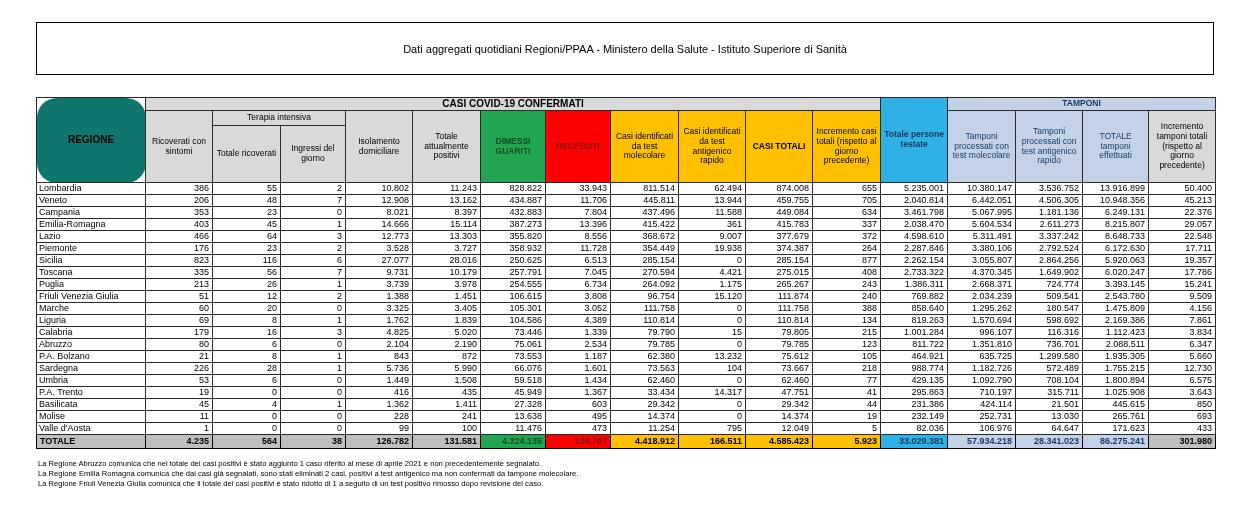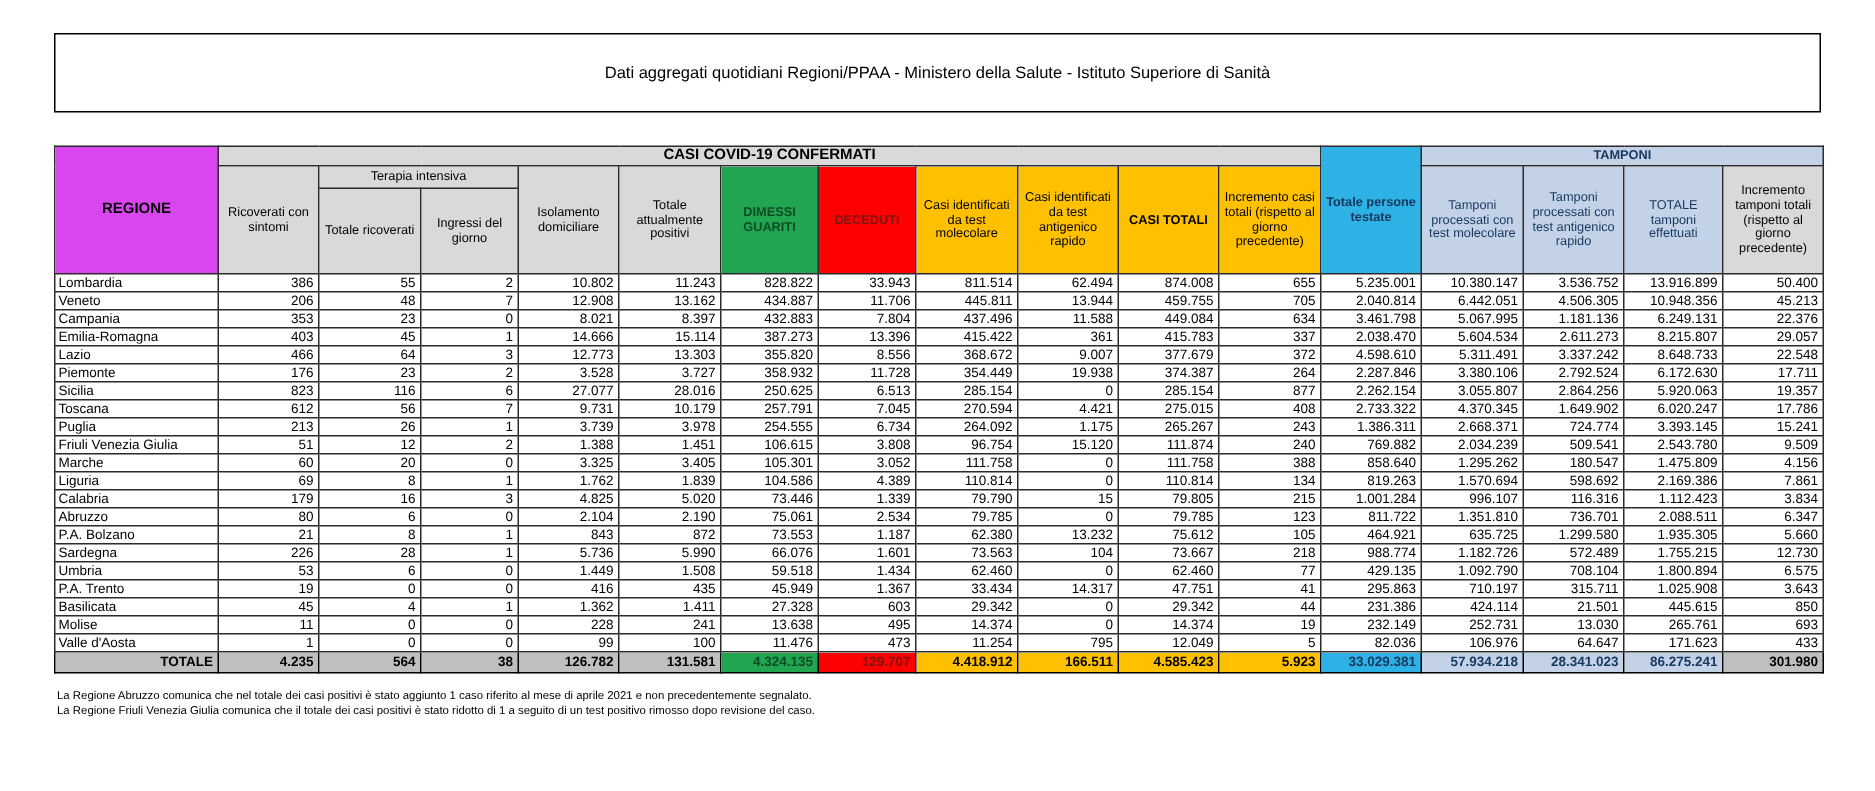--- a/index.html
+++ b/index.html
@@ -22,41 +22,41 @@
     border:1px solid #2b2b2b;overflow:hidden;
   }
   thead th{
     border:1px solid #000;font-weight:normal;font-size:8.5px;line-height:1.15;
     white-space:normal;padding:0 2px;vertical-align:middle;text-align:center;
     background:#D9D9D9;
   }
   tr.h1{height:13px;} tr.h2{height:15px;} tr.h3{height:57px;}
   .b{font-weight:bold;}
   .fs10{font-size:10px;}
-  .c-dgray{background:#d946ef;}
+  .c-dgray{background:#0f766e;border-radius:20px;}
   .c-gray{background:#D9D9D9;}
   .c-green{background:#21A550;color:#0E4D24;}
   .c-red{background:#FF0000;color:#7E1410;}
   .c-yellow{background:#FFC000;color:#000;}
   .c-cyan{background:#2EB2E6;color:#17375E;}
   .c-lblue{background:#C3D2E7;color:#17375E;}
   .c-tgray{background:#BFBFBF;}
   tbody tr{height:11.7px;}
   tbody td{
     background:#fff;padding:0 3px 0 2px;line-height:11px;font-size:9px;
     white-space:nowrap;
   }
   td.num{text-align:right;}
   td.region{text-align:left;}
   tr.total-row{height:13.5px;}
   tr.total-row td{
     font-weight:bold;border:1px solid #000;line-height:12px;
     padding:0 3px;white-space:nowrap;text-align:right;
   }
-  tr.total-row td.region{text-align:right;}
+  tr.total-row td.region{text-align:left;}
   .notes{position:absolute;left:38px;top:459px;width:1150px;}
   .notes-title{font-size:10px;margin:0 0 11px 0;}
   .note-line{font-size:7.6px;line-height:10px;margin:0;}
 </style>
 </head>
 <body>
 
 <div class="header-box">
   <div>Dati aggregati quotidiani Regioni/PPAA - Ministero della Salute - Istituto Superiore di Sanità</div>
 </div>
@@ -238,21 +238,21 @@
         <td class="num">285.154</td>
         <td class="num">877</td>
         <td class="num">2.262.154</td>
         <td class="num">3.055.807</td>
         <td class="num">2.864.256</td>
         <td class="num">5.920.063</td>
         <td class="num">19.357</td>
       </tr>
       <tr>
         <td class="region">Toscana</td>
-        <td class="num">612</td>
+        <td class="num">335</td>
         <td class="num">56</td>
         <td class="num">7</td>
         <td class="num">9.731</td>
         <td class="num">10.179</td>
         <td class="num">257.791</td>
         <td class="num">7.045</td>
         <td class="num">270.594</td>
         <td class="num">4.421</td>
         <td class="num">275.015</td>
         <td class="num">408</td>
@@ -528,14 +528,15 @@
         <td class="num c-lblue">57.934.218</td>
         <td class="num c-lblue">28.341.023</td>
         <td class="num c-lblue">86.275.241</td>
         <td class="num c-tgray">301.980</td>
       </tr>
   </tbody>
 </table>
 
 <div class="notes">
   <p class="note-line">La Regione Abruzzo comunica che nel totale dei casi positivi è stato aggiunto 1 caso riferito al mese di aprile 2021 e non precedentemente segnalato.</p>
+  <p class="note-line">La Regione Emilia Romagna comunica che dai casi già segnalati, sono stati eliminati 2 casi, positivi a test antigenico ma non confermati da tampone molecolare.</p>
   <p class="note-line">La Regione Friuli Venezia Giulia comunica che il totale dei casi positivi è stato ridotto di 1 a seguito di un test positivo rimosso dopo revisione del caso.</p>
 </div>
 
 </body></html>

